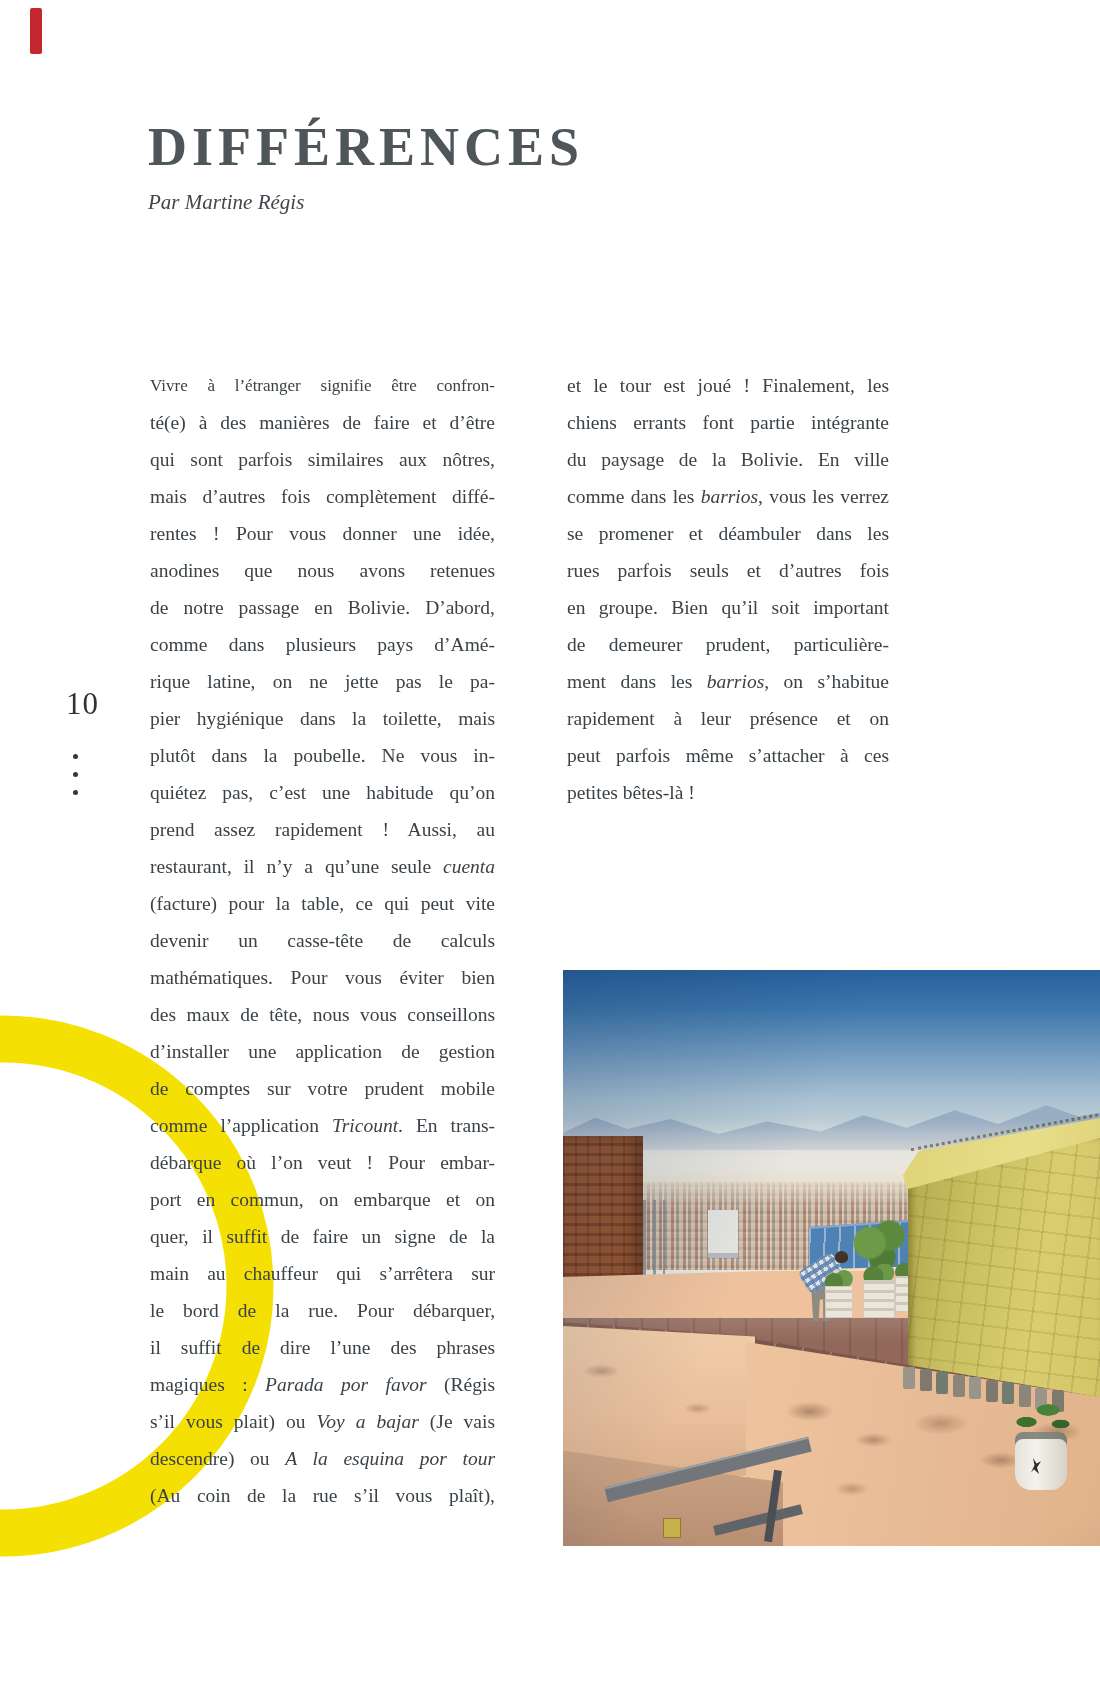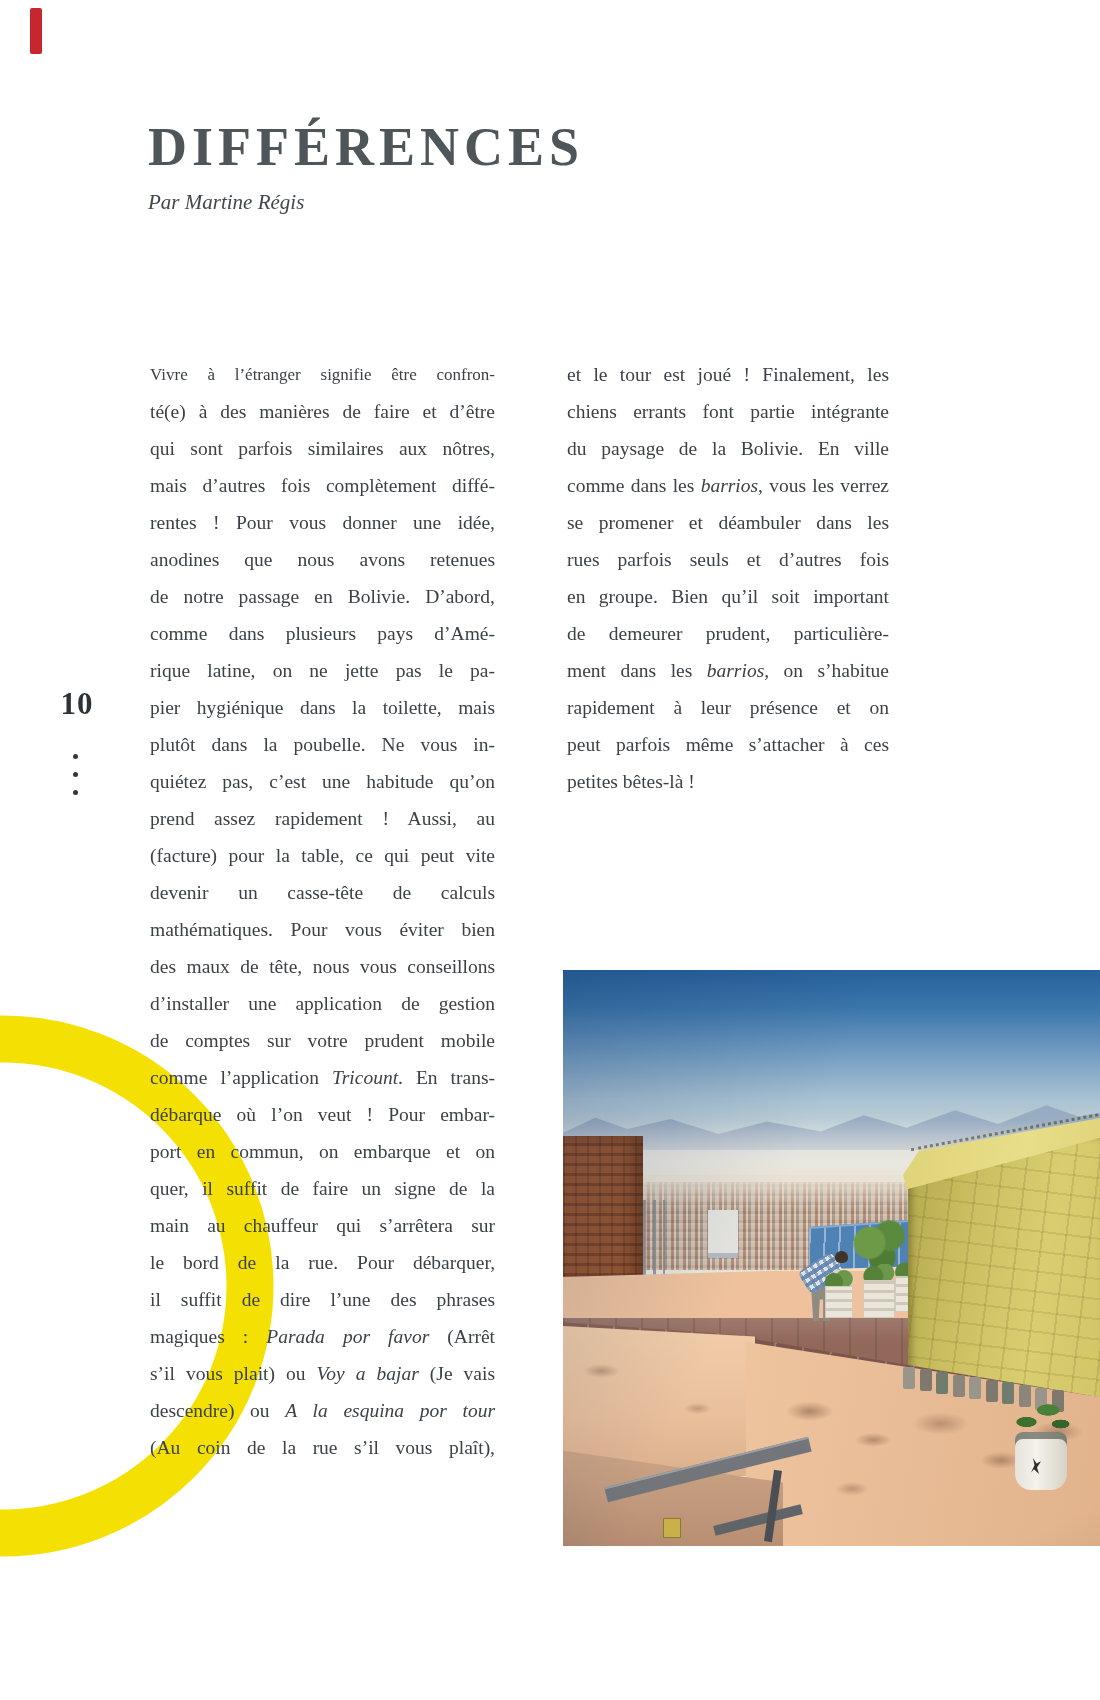--- a/index.html
+++ b/index.html
@@ -17,28 +17,28 @@
   .masthead{position:absolute;left:148px;top:118px;z-index:2;}
   .title{
     font-size:54px;line-height:58px;font-weight:700;letter-spacing:5px;
     color:#4e565a;
   }
   .byline{
     margin-top:14px;font-size:21px;font-style:italic;color:#41474c;
   }
   
   .page-number{
-    position:absolute;left:55px;top:686px;width:44px;text-align:center;
-    font-size:31px;font-weight:700;color:#2c3236;z-index:2;letter-spacing:1px;
+    position:absolute;left:55px;top:686px;width:44px;text-align:right;
+    font-size:31px;font-weight:400;color:#2c3236;z-index:2;letter-spacing:1px;
   }
   .dots{position:absolute;left:71px;top:754px;width:8px;z-index:2;}
   .dots .dot{width:5px;height:5px;border-radius:50%;background:#33383c;margin:0 auto 13px auto;}
   
   .col{
-    position:absolute;top:356px;z-index:2;color:#3b4247;font-size:19.5px;
+    position:absolute;top:367px;z-index:2;color:#3b4247;font-size:19.5px;
   }
   .col-left{left:150px;width:345px;}
   .col-right{left:567px;width:322px;}
   .line{
     height:37px;line-height:37px;overflow:hidden;
     text-align:justify;text-align-last:justify;
   }
   .line em{}
   .line.lead{font-size:17px;}
   .line.lastline{text-align-last:left;}
@@ -193,34 +193,35 @@
     <div class="line"><span>mais d’autres fois complètement diffé-</span></div>
     <div class="line"><span>rentes ! Pour vous donner une idée,</span></div>
     <div class="line"><span>anodines que nous avons retenues</span></div>
     <div class="line"><span>de notre passage en Bolivie. D’abord,</span></div>
     <div class="line"><span>comme dans plusieurs pays d’Amé-</span></div>
     <div class="line"><span>rique latine, on ne jette pas le pa-</span></div>
     <div class="line"><span>pier hygiénique dans la toilette, mais</span></div>
     <div class="line"><span>plutôt dans la poubelle. Ne vous in-</span></div>
     <div class="line"><span>quiétez pas, c’est une habitude qu’on</span></div>
     <div class="line"><span>prend assez rapidement ! Aussi, au</span></div>
+    <div class="line"><span>restaurant, il n’y a qu’une seule </span><em>cuenta</em></div>
     <div class="line"><span>(facture) pour la table, ce qui peut vite</span></div>
     <div class="line"><span>devenir un casse-tête de calculs</span></div>
     <div class="line"><span>mathématiques. Pour vous éviter bien</span></div>
     <div class="line"><span>des maux de tête, nous vous conseillons</span></div>
     <div class="line"><span>d’installer une application de gestion</span></div>
     <div class="line"><span>de comptes sur votre prudent mobile</span></div>
     <div class="line"><span>comme l’application </span><em>Tricount</em><span>. En trans-</span></div>
     <div class="line"><span>débarque où l’on veut ! Pour embar-</span></div>
     <div class="line"><span>port en commun, on embarque et on</span></div>
     <div class="line"><span>quer, il suffit de faire un signe de la</span></div>
     <div class="line"><span>main au chauffeur qui s’arrêtera sur</span></div>
     <div class="line"><span>le bord de la rue. Pour débarquer,</span></div>
     <div class="line"><span>il suffit de dire l’une des phrases</span></div>
-    <div class="line"><span>magiques : </span><em>Parada por favor</em><span> (Arrêt</span></div>
+    <div class="line"><span>magiques : </span><em>Parada por favor</em><span> (Régis</span></div>
     <div class="line"><span>s’il vous plait) ou </span><em>Voy a bajar</em><span> (Je vais</span></div>
     <div class="line"><span>descendre) ou </span><em>A la esquina por tour</em></div>
     <div class="line"><span>(Au coin de la rue s’il vous plaît),</span></div>
   </div>
 <div class="col col-right" id="col-right">
     <div class="line"><span>et le tour est joué ! Finalement, les</span></div>
     <div class="line"><span>chiens errants font partie intégrante</span></div>
     <div class="line"><span>du paysage de la Bolivie. En ville</span></div>
     <div class="line"><span>comme dans les </span><em>barrios</em><span>, vous les verrez</span></div>
     <div class="line"><span>se promener et déambuler dans les</span></div>

